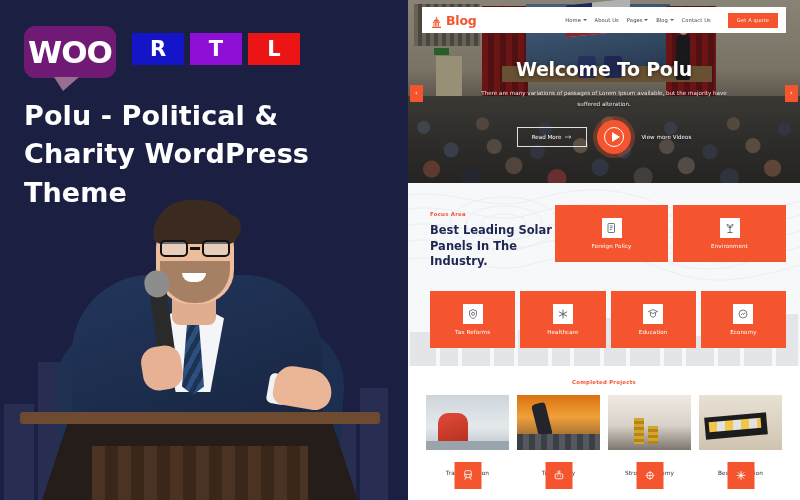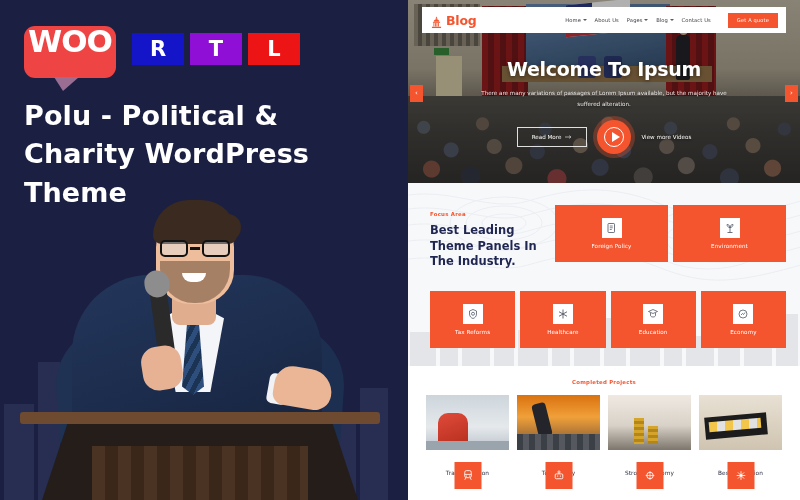--- a/index.html
+++ b/index.html
@@ -11,21 +11,21 @@
   .stage { position:relative; width:800px; height:500px; display:flex; }
 
   
   .promo {
     position:relative; width:408px; height:500px;
     background:#1b1f42; overflow:hidden; flex:0 0 408px;
   }
   .badges { position:absolute; left:24px; top:26px; display:flex; align-items:flex-start; gap:16px; }
   .woo-badge {
     position:relative; width:92px; height:52px; border-radius:11px;
-    background:#ef4444; display:flex; align-items:flex-start; justify-content:center;
+    background:#701a75; display:flex; align-items:center; justify-content:center;
   }
   .woo-badge .woo-text {
     color:#fff; font-size:31px; font-weight:700; letter-spacing:-1px;
     font-family:"DejaVu Sans", sans-serif; line-height:1;
   }
   .woo-badge:after {
     content:""; position:absolute; left:30px; bottom:-13px;
     border-left:9px solid transparent; border-right:16px solid transparent;
     border-top:14px solid #9a6e93;
   }
@@ -395,21 +395,21 @@
             <span>Contact Us</span>
           </span>
           <span class="quote-btn">Get A quote</span>
         </div>
       </div>
 
       <div class="arrow arrow-l">‹</div>
       <div class="arrow arrow-r">›</div>
 
       <div class="hero-copy">
-        <div class="hero-title">Welcome To Ipsum</div>
+        <div class="hero-title">Welcome To Polu</div>
         <div class="hero-sub">There are many variations of passages of Lorem Ipsum available, but the majority have suffered alteration.</div>
         <div class="hero-actions">
           <span class="read-more">
             <span>Read More</span>
             <svg viewBox="0 0 20 10" width="7" height="4">
                 <path d="M0 5h16M12 1l5 4-5 4" stroke="#fff" stroke-width="1.6" fill="none"></path>
               </svg>
           </span>
           <span class="play-wrap">
             <span class="play-ring"></span>
@@ -449,21 +449,21 @@
           <i style="left:256px;width:18px;height:54px"></i>
         <i style="left:278px;width:28px;height:30px"></i>
           <i style="left:310px;width:22px;height:44px"></i>
         <i style="left:336px;width:28px;height:34px"></i>
           <i style="left:368px;width:22px;height:52px"></i>
       </div>
 
       <div class="focus-inner">
         <div class="focus-left">
           <div class="focus-eyebrow">Focus Area</div>
-          <div class="focus-head">Best Leading Theme Panels In The Industry.</div>
+          <div class="focus-head">Best Leading Solar Panels In The Industry.</div>
         </div>
         <div class="focus-grid">
           <div class="fcard">
             <span class="fcard-ico">
               <svg viewBox="0 0 24 24" width="12" height="12">
                   <rect x="4" y="3" width="13" height="18" rx="1.5" fill="none" stroke="#4b5260" stroke-width="1.6"></rect>
                   <path d="M7.5 8h6M7.5 11.5h6M7.5 15h4" stroke="#4b5260" stroke-width="1.4"></path>
                 </svg>
             </span>
             <span class="fcard-label">Foreign Policy</span>

